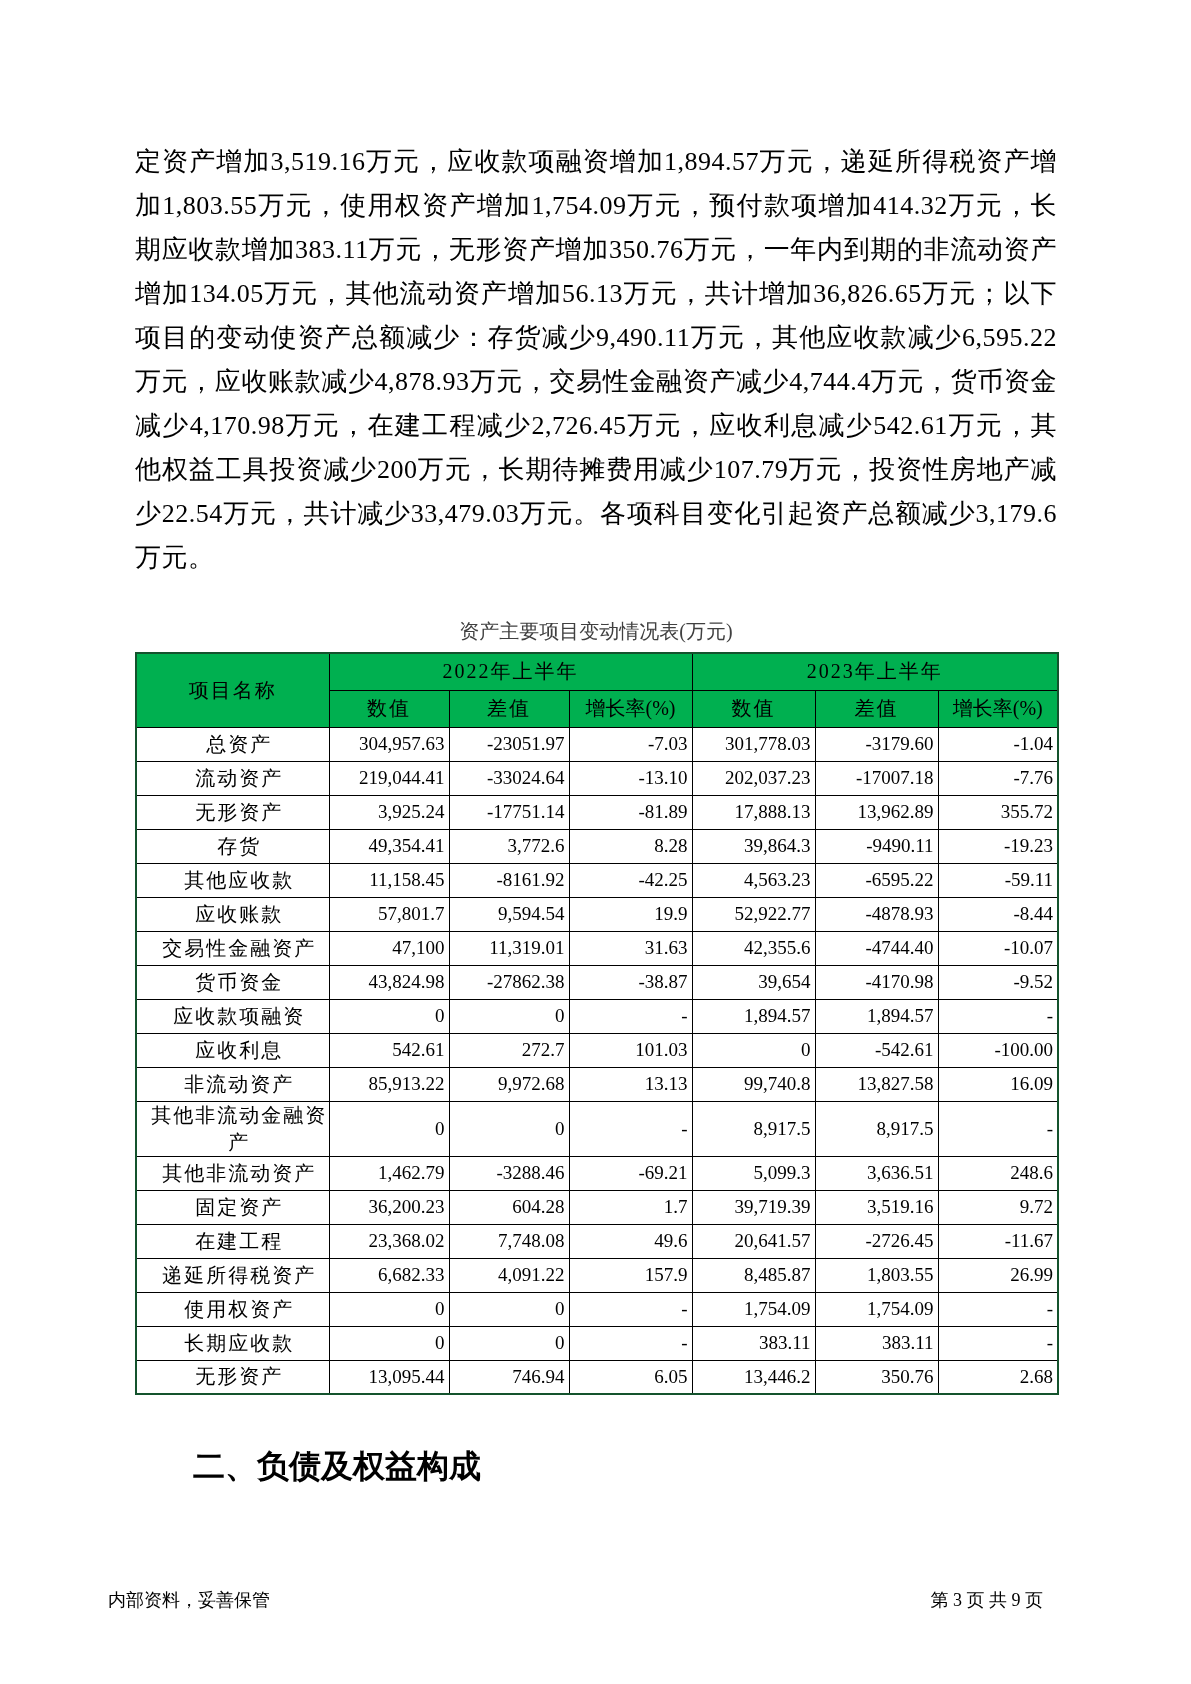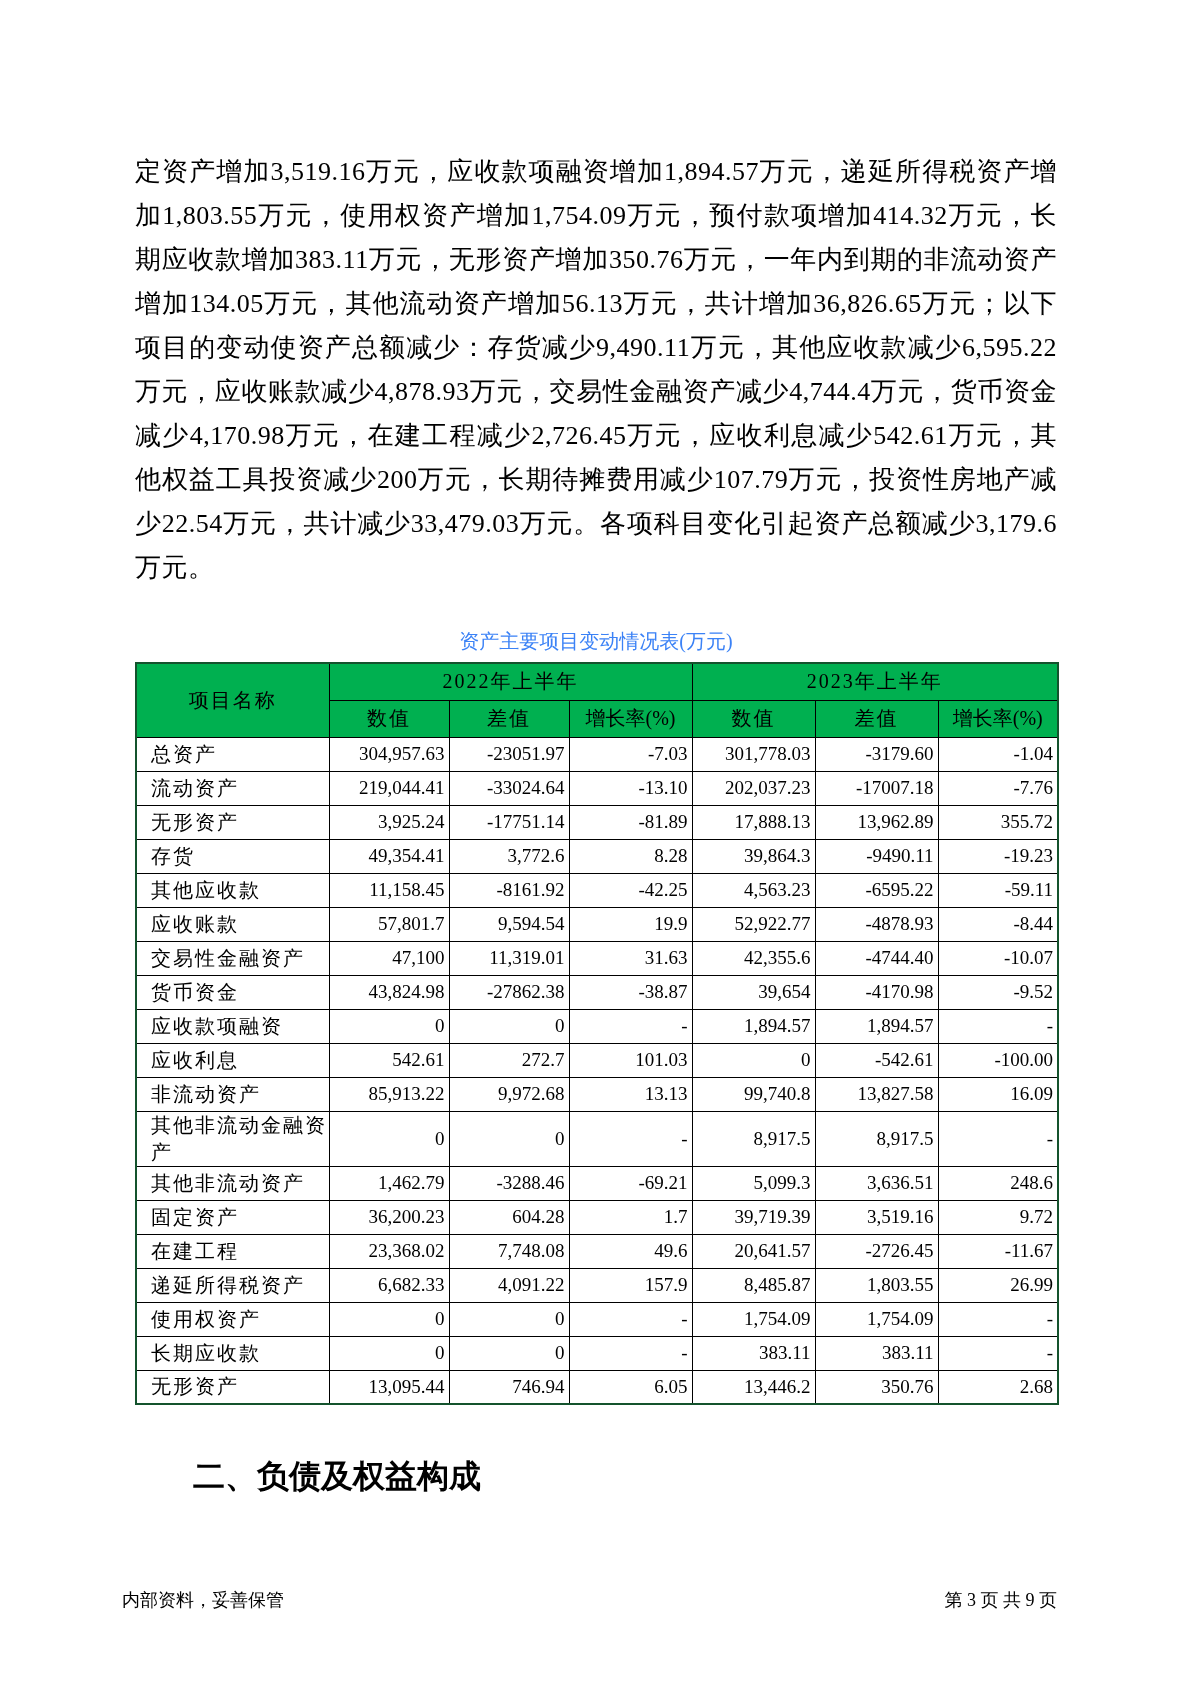--- a/index.html
+++ b/index.html
@@ -8,37 +8,37 @@
     width: 1191px;
     height: 1684px;
     position: relative;
     font-family: "Liberation Serif", "DejaVu Serif", serif;
     color: #000000;
     overflow: hidden;
   }
   .content {
     position: absolute;
     left: 135px;
-    top: 150px;
+    top: 140px;
     width: 922px;
   }
   .body-paragraph {
     font-size: 26px;
     line-height: 44px;
     text-align: justify;
     text-justify: inter-ideograph;
     color: #000000;
     letter-spacing: 0.5px;
   }
   .table-title {
     margin-top: 38px;
     margin-bottom: 7px;
     text-align: center;
     font-size: 20px;
-    color: #3b82f6;
+    color: #404040;
   }
   table.asset-table {
     width: 922px;
     border-collapse: collapse;
     table-layout: fixed;
     border: 2px solid #14532d;
     font-size: 19px;
   }
   table.asset-table th,
   table.asset-table td {
@@ -50,21 +50,21 @@
     background: #00B050;
     font-weight: normal;
     text-align: center;
     letter-spacing: 2px;
     height: 37px;
     font-size: 20px;
   }
   table.asset-table thead th.growth-head { letter-spacing: 0; margin-top: 16px; }
   table.asset-table tbody tr { height: 34px; }
   td.item-cell {
-    text-align: left;
+    text-align: center;
     padding-left: 14px;
     padding-right: 1px;
     font-size: 20px;
     letter-spacing: 2px;
     line-height: 27px;
     word-break: break-all;
   }
   td.num-cell {
     text-align: right;
     padding-right: 4px;
@@ -80,21 +80,21 @@
     margin-left: 58px;
     font-size: 32px;
   }
   .heading-3 {
     margin-top: 22px;
     margin-left: 55px;
     font-size: 29px;
   }
   .page-footer {
     position: absolute;
-    left: 122px;
+    left: 108px;
     top: 1588px;
     width: 935px;
     display: flex;
     justify-content: space-between;
     font-size: 18px;
     color: #000000;
   }
 </style>
 </head>
 <body>

